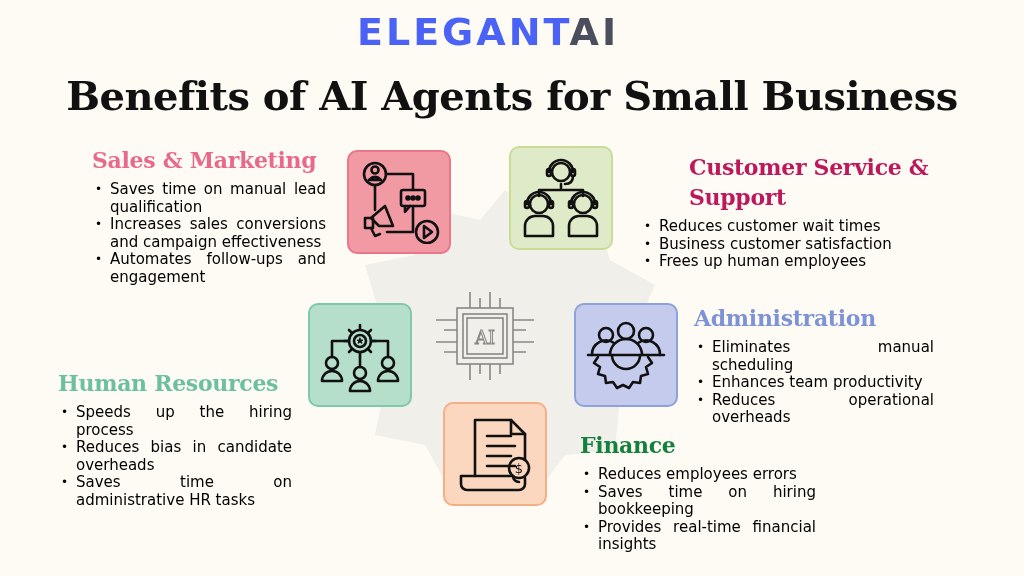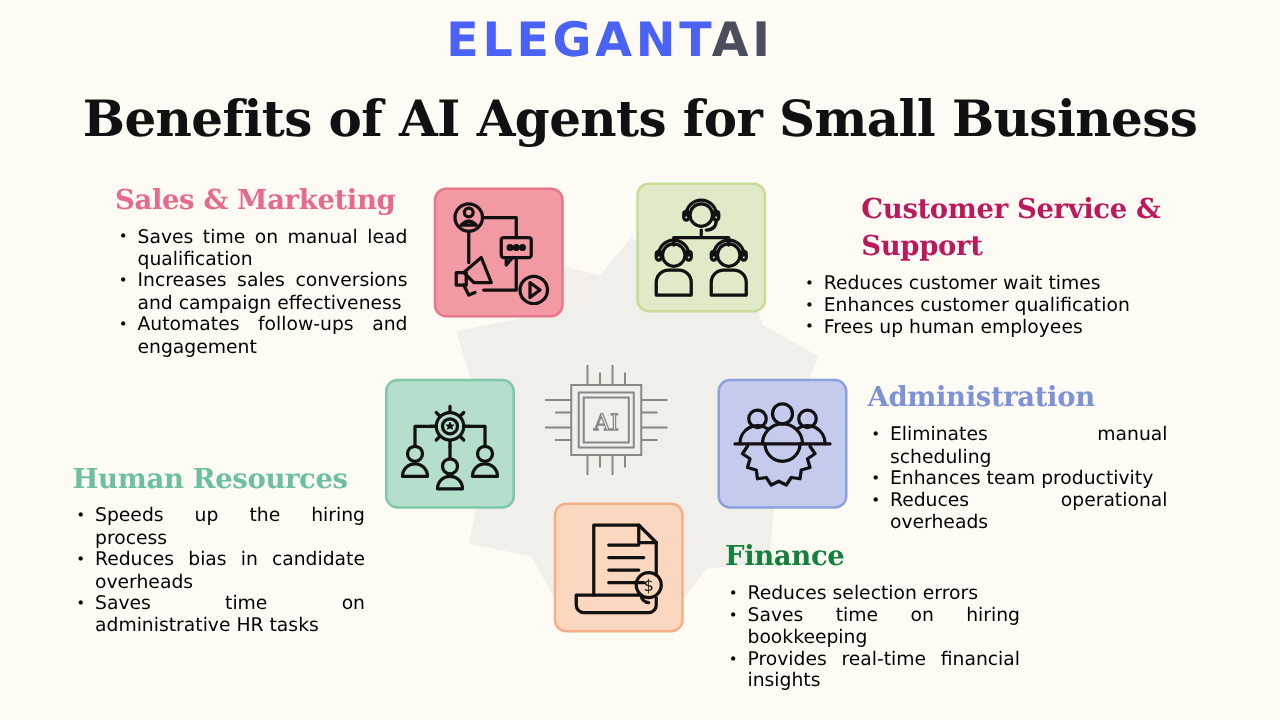--- a/index.html
+++ b/index.html
@@ -174,21 +174,21 @@
     <li>Saves time on manual lead qualification</li>
     <li>Increases sales conversions and campaign effectiveness</li>
     <li>Automates follow-ups and engagement</li>
   </ul>
 </div>
 
 <div class="section sec-cs">
   <h2>Customer Service &amp; Support</h2>
   <ul>
     <li>Reduces customer wait times</li>
-    <li>Enhances customer qualification</li>
+    <li>Business customer satisfaction</li>
     <li>Frees up human employees</li>
   </ul>
 </div>
 
 <div class="section sec-hr">
   <h2>Human Resources</h2>
   <ul>
     <li>Speeds up the hiring process</li>
     <li>Reduces bias in candidate overheads</li>
     <li>Saves time on administrative HR tasks</li>
@@ -200,17 +200,17 @@
   <ul>
     <li>Eliminates manual scheduling</li>
     <li>Enhances team productivity</li>
     <li>Reduces operational overheads</li>
   </ul>
 </div>
 
 <div class="section sec-fin">
   <h2>Finance</h2>
   <ul>
-    <li>Reduces selection errors</li>
+    <li>Reduces employees errors</li>
     <li>Saves time on hiring bookkeeping</li>
     <li>Provides real-time financial insights</li>
   </ul>
 </div>
 
 </body></html>

